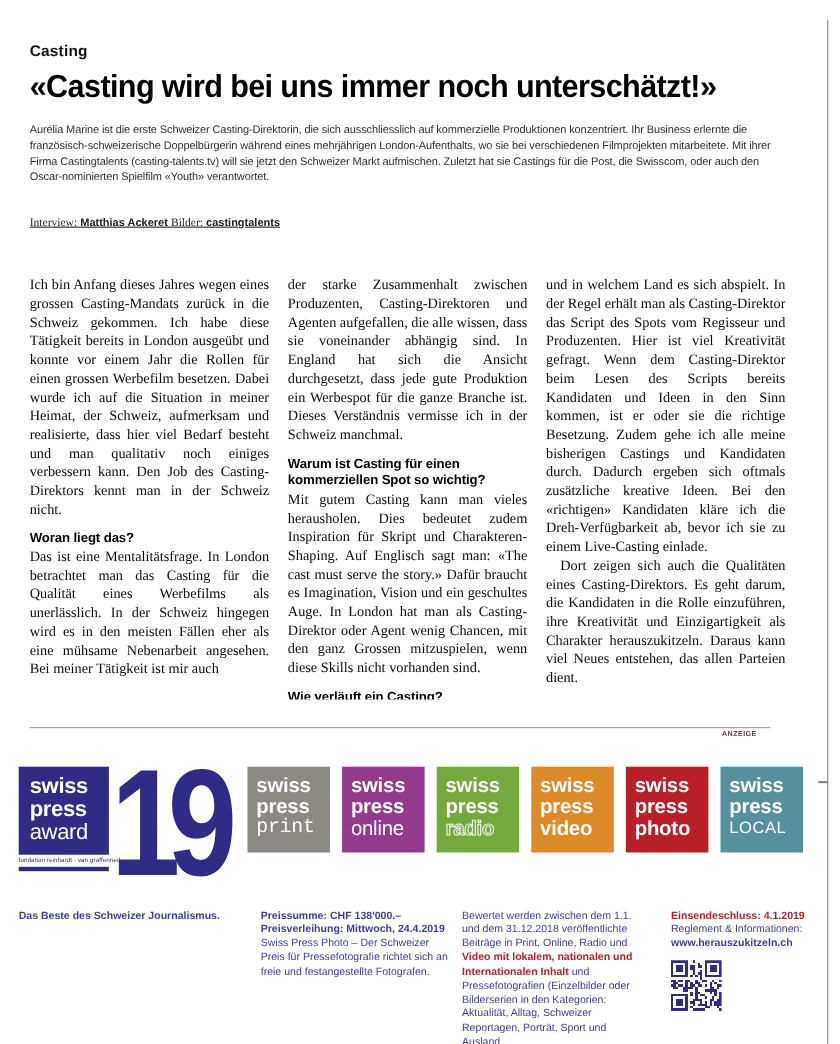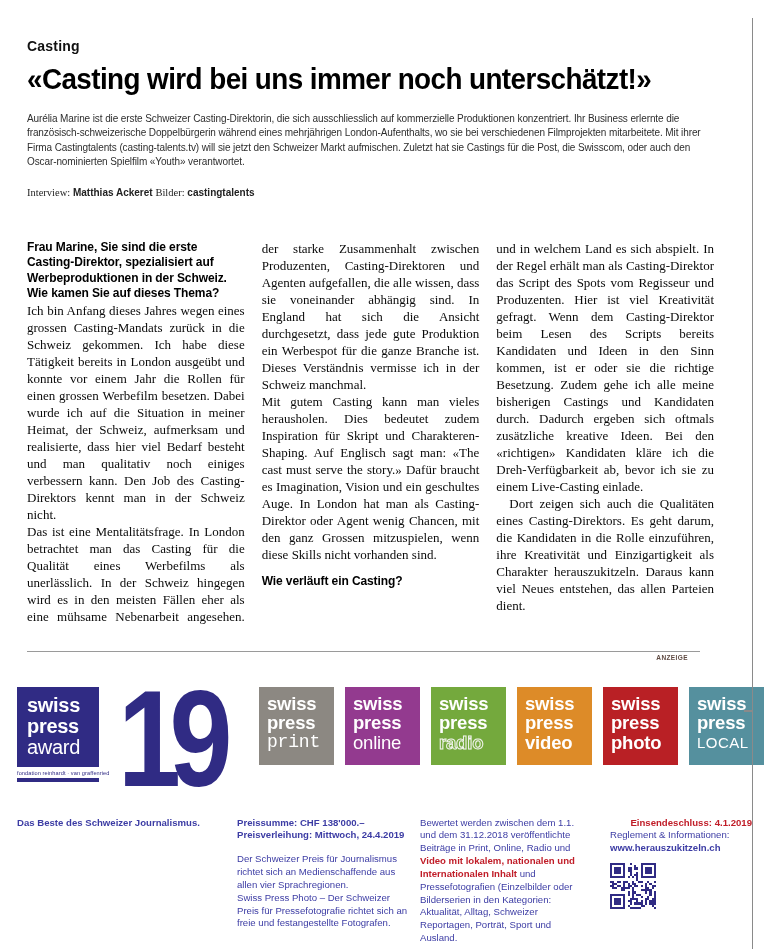--- a/index.html
+++ b/index.html
@@ -13,21 +13,21 @@
   
   .kicker { padding-top:38px; font-size:14px; font-weight:bold; letter-spacing:0.2px; }
   .headline {
     margin-top:9px; font-size:29px; font-weight:bold; letter-spacing:-0.6px;
     transform:scaleX(0.96); transform-origin:left; white-space:nowrap; color:#000;
   }
   .lead {
     margin-top:16px; font-size:10px; line-height:1.44; color:#2e2e2e;
     letter-spacing:-0.1px;
   }
-  .byline { margin-top:17px; font-size:10px; color:#222; }
+  .byline { margin-top:27px; font-size:10px; color:#222;text-decoration:underline; }
   .byline .serif { font-family:"Liberation Serif", serif; font-size:10.5px; }
   .byline b { font-family:"Liberation Sans", sans-serif; }
 
   
   .columns {
     display:flex; gap:17px; margin-top:42px; height:386px; overflow:hidden;
   }
   .col { flex:1 1 0; }
   .q {
     font-size:12px; font-weight:bold; line-height:1.3; color:#000;
@@ -39,21 +39,21 @@
     text-align:justify; hyphens:auto; -webkit-hyphens:auto; color:#0a0a0a;
   }
   .a.indent { text-indent:13px; }
 
   
   .rule { margin-left:27px; width:673px; height:0; border-top:1.6px solid #9a9a9a; margin-top:25px; }
   .anzeige { text-align:right; margin-right:76px; font-size:6.5px; font-weight:bold;
     color:#5f4a42; letter-spacing:0.4px; margin-top:2px; }
 
   
-  .ad-row { display:flex; align-items:flex-start; margin-left:17px; margin-top:26px; height:106px;justify-content:space-between; }
+  .ad-row { display:flex; align-items:flex-start; margin-left:17px; margin-top:26px; height:106px; }
   .award-wrap { width:82px; }
   .award-block { width:82px; height:80px; padding:8px 0 0 10px; color:#fff; }
   .award-block .l { font-size:20px; font-weight:bold; line-height:21px; letter-spacing:-0.3px; }
   .award-block .l.regular { font-weight:normal; }
   .foundation { font-size:5.6px; margin-top:3px; letter-spacing:0.1px; white-space:nowrap; }
   .foundation-bar { height:4px; width:82px; margin-top:2px; }
   .year {
     font-size:138px; font-weight:bold; line-height:0.76; letter-spacing:-14px;
     transform:scaleX(0.82); transform-origin:left; margin-left:2px; margin-top:-1px;
     width:112px; flex:0 0 112px;
@@ -91,26 +91,27 @@
   <p class="lead">Aurélia Marine ist die erste Schweizer Casting-Direktorin, die sich ausschliesslich auf kommerzielle Produktionen konzentriert. Ihr Business erlernte die französisch-schweizerische Doppelbürgerin während eines mehrjährigen London-Aufenthalts, wo sie bei verschiedenen Filmprojekten mitarbeitete. Mit ihrer Firma Castingtalents (casting-talents.tv) will sie jetzt den Schweizer Markt aufmischen. Zuletzt hat sie Castings für die Post, die Swisscom, oder auch den Oscar-nominierten Spielfilm «Youth» verantwortet.</p>
   <p class="byline">
     <span class="serif">Interview:</span>
     <b>Matthias Ackeret</b>
     <span class="serif">Bilder:</span>
     <b>castingtalents</b>
   </p>
 
   <div class="columns">
     <div class="col">
-      <p class="q">Frau Marine, Sie sind die erste Casting-Direktor, spezialisiert auf Werbeproduktionen in der Schweiz. Wie kamen Sie auf dieses Thema?</p>
       <p class="a">Ich bin Anfang dieses Jahres wegen eines grossen Casting-Mandats zurück in die Schweiz gekommen. Ich habe diese Tätigkeit bereits in London ausgeübt und konnte vor einem Jahr die Rollen für einen grossen Werbefilm besetzen. Dabei wurde ich auf die Situation in meiner Heimat, der Schweiz, aufmerksam und realisierte, dass hier viel Bedarf besteht und man qualitativ noch einiges verbessern kann. Den Job des Casting-Direktors kennt man in der Schweiz nicht.</p>
+      <p class="q">Woran liegt das?</p>
       <p class="a">Das ist eine Mentalitätsfrage. In London betrachtet man das Casting für die Qualität eines Werbefilms als unerlässlich. In der Schweiz hingegen wird es in den meisten Fällen eher als eine mühsame Nebenarbeit angesehen. Bei meiner Tätigkeit ist mir auch</p>
     </div>
     <div class="col">
       <p class="a">der starke Zusammenhalt zwischen Produzenten, Casting-Direktoren und Agenten aufgefallen, die alle wissen, dass sie voneinander abhängig sind. In England hat sich die Ansicht durchgesetzt, dass jede gute Produktion ein Werbespot für die ganze Branche ist. Dieses Verständnis vermisse ich in der Schweiz manchmal.</p>
+      <p class="q">Warum ist Casting für einen kommerziellen Spot so wichtig?</p>
       <p class="a">Mit gutem Casting kann man vieles herausholen. Dies bedeutet zudem Inspiration für Skript und Charakteren-Shaping. Auf Englisch sagt man: «The cast must serve the story.» Dafür braucht es Imagination, Vision und ein geschultes Auge. In London hat man als Casting-Direktor oder Agent wenig Chancen, mit den ganz Grossen mitzuspielen, wenn diese Skills nicht vorhanden sind.</p>
       <p class="q">Wie verläuft ein Casting?</p>
 
     </div>
     <div class="col">
       <p class="a">und in welchem Land es sich abspielt. In der Regel erhält man als Casting-Direktor das Script des Spots vom Regisseur und Produzenten. Hier ist viel Kreativität gefragt. Wenn dem Casting-Direktor beim Lesen des Scripts bereits Kandidaten und Ideen in den Sinn kommen, ist er oder sie die richtige Besetzung. Zudem gehe ich alle meine bisherigen Castings und Kandidaten durch. Dadurch ergeben sich oftmals zusätzliche kreative Ideen. Bei den «richtigen» Kandidaten kläre ich die Dreh-Verfügbarkeit ab, bevor ich sie zu einem Live-Casting einlade.</p>
       <p class="a indent">Dort zeigen sich auch die Qualitäten eines Casting-Direktors. Es geht darum, die Kandidaten in die Rolle einzuführen, ihre Kreativität und Einzigartigkeit als Charakter herauszukitzeln. Daraus kann viel Neues entstehen, das allen Parteien dient.</p>
       <p class="q">Sie lebten lange Zeit in London, einem der Mutterländer der Werbung. Wie wird das Casting dort gehandhabt?</p>
     </div>
   </div>
@@ -165,28 +166,27 @@
     </div>
   </div>
 
   <div class="ad-footer" style="color: rgb(60, 60, 164);">
     <div class="fcol1">
       <div class="f-bold">Das Beste des Schweizer Journalismus.</div>
     </div>
     <div class="fcol2">
       <div class="f-bold">Preissumme: CHF 138'000.–</div>
       <div class="f-bold">Preisverleihung: Mittwoch, 24.4.2019</div>
-      <div class="f-para">Der Schweizer Preis für Journalismus richtet sich an Medienschaffende aus allen vier Sprachregionen.</div>
       <div>Swiss Press Photo – Der Schweizer Preis für Pressefotografie richtet sich an freie und festangestellte Fotografen.</div>
     </div>
     <div class="fcol3">
       <p><span>Bewertet werden zwischen dem 1.1. und dem 31.12.2018 veröffentlichte Beiträge in Print, Online, Radio und </span><span class="red-bold" style="color: rgb(192, 29, 40);">Video mit lokalem, nationalen und Internationalen Inhalt</span><span> und Pressefotografien (Einzelbilder oder Bilderserien in den Kategorien: Aktualität, Alltag, Schweizer Reportagen, Porträt, Sport und Ausland.</span></p>
     </div>
     <div class="fcol4">
-      <div class="f-bold" style="color: rgb(192, 29, 40); text-align: right;">Einsendeschluss: 4.1.2019</div>
+      <div class="f-bold" style="color: rgb(192, 29, 40);">Einsendeschluss: 4.1.2019</div>
       <div>Reglement &amp; Informationen:</div>
       <div class="site">www.herauszukitzeln.ch</div>
       <div class="qr"><svg viewBox="0 0 21 21" width="46" height="46" shape-rendering="crispEdges">
             <rect x="0" y="0" width="7" height="7" fill="#302b84"></rect>
             <rect x="1" y="1" width="5" height="5" fill="#fff"></rect>
             <rect x="2" y="2" width="3" height="3" fill="#302b84"></rect>
             <rect x="14" y="0" width="7" height="7" fill="#302b84"></rect>
             <rect x="15" y="1" width="5" height="5" fill="#fff"></rect>
             <rect x="16" y="2" width="3" height="3" fill="#302b84"></rect>
             <rect x="0" y="14" width="7" height="7" fill="#302b84"></rect>

